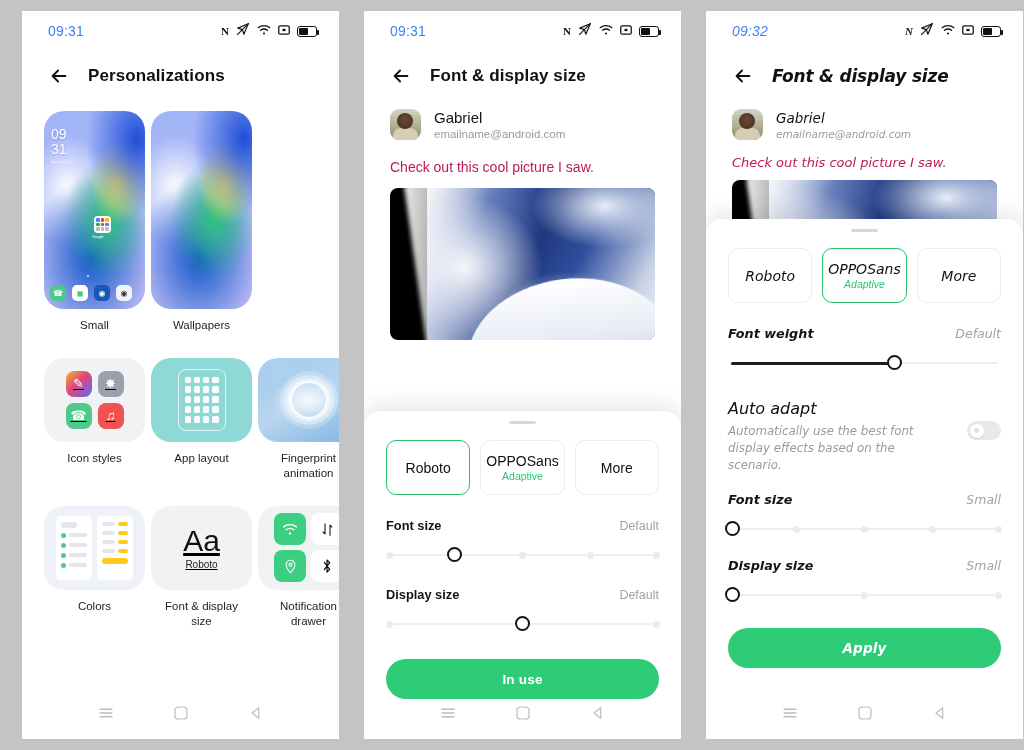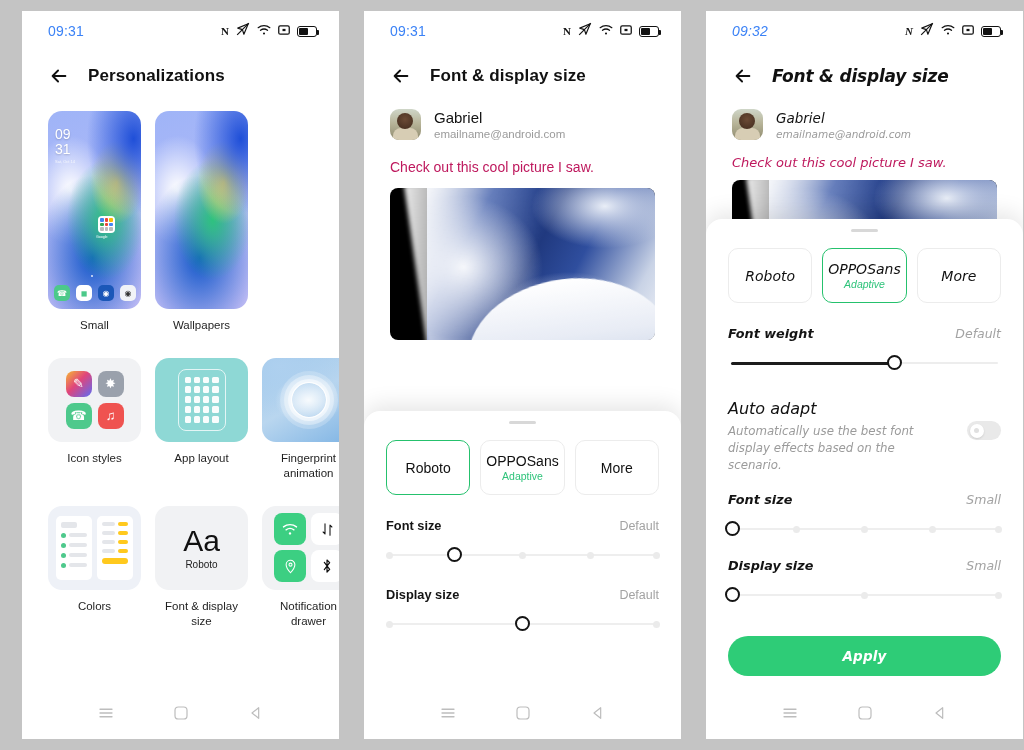--- a/index.html
+++ b/index.html
@@ -56,21 +56,21 @@
   .page-title { font-size:17px; font-weight:700; color:#111; letter-spacing:.1px; }
   .oppo .page-title { font-family:"DejaVu Sans", sans-serif; font-weight:700; letter-spacing:-.2px;}
 
   
   .grid { padding: 24px 26px 0 26px; }
   .grid-row { display:flex; gap:14px; }
   .cell { width:93px; display:flex; flex-direction:column; align-items:center; }
   .cell-label {
     margin-top:9px; font-size:11.5px; color:#1f1f1f; text-align:center; line-height:1.35;
   }
-  .tile { width:93px; border-radius:14px; overflow:hidden; position:relative; }
+  .tile { width:101px; border-radius:20px; overflow:hidden; position:relative;text-decoration:underline; }
   .tile-tall { height:198px; }
   .tile-sq { height:84px; }
 
   
   .wp {
     background:
       radial-gradient(120% 90% at 92% 14%, #1f4fd8 0%, rgba(31,79,216,0) 42%),
       radial-gradient(95% 70% at 74% 36%, #f2e25c 0%, rgba(242,226,92,0) 30%),
       radial-gradient(110% 80% at 62% 55%, #2ec27e 0%, rgba(46,194,126,0) 38%),
       radial-gradient(130% 90% at 48% 74%, #0f54c9 0%, rgba(15,84,201,0) 46%),
@@ -599,20 +599,21 @@
           <span class="val">Default</span>
         </div>
         <div class="slider">
           <span class="track"></span>
           <span class="tick" style="left:3px"></span>
           <span class="tick" style="left:calc(100% - 3px)"></span>
           <span class="thumb" style="left:50%"></span>
         </div>
       </div>
 
+      <div class="cta">In use</div>
     </div>
 
     <div class="navbar">
       <span class="nav-ic">
         <svg width="18" height="18" viewBox="0 0 24 24">
             <path d="M4 7h16M4 12h16M4 17h16" stroke="#bdbdbd" stroke-width="1.7" stroke-linecap="round"></path>
           </svg>
       </span>
       <span class="nav-ic">
         <svg width="16" height="16" viewBox="0 0 24 24">
@@ -747,21 +748,21 @@
         </div>
         <div class="slider">
           <span class="track"></span>
           <span class="tick" style="left:3px"></span>
           <span class="tick" style="left:50%"></span>
           <span class="tick" style="left:calc(100% - 3px)"></span>
           <span class="thumb" style="left:4px"></span>
         </div>
       </div>
 
-      <div class="cta" style="margin-top:32px">Apply</div>
+      <div class="cta" style="margin-top:24px">Apply</div>
     </div>
 
     <div class="navbar">
       <span class="nav-ic">
         <svg width="18" height="18" viewBox="0 0 24 24">
             <path d="M4 7h16M4 12h16M4 17h16" stroke="#bdbdbd" stroke-width="1.7" stroke-linecap="round"></path>
           </svg>
       </span>
       <span class="nav-ic">
         <svg width="16" height="16" viewBox="0 0 24 24">

